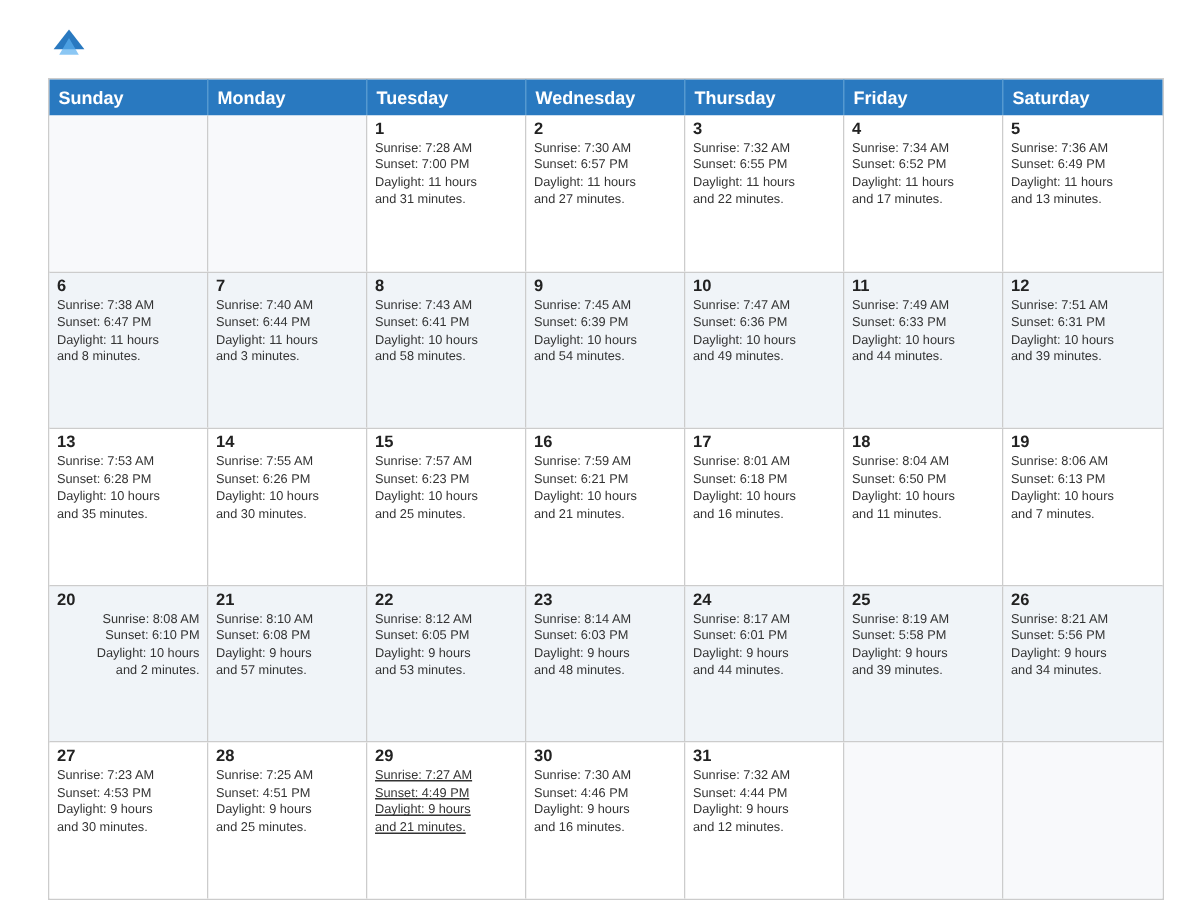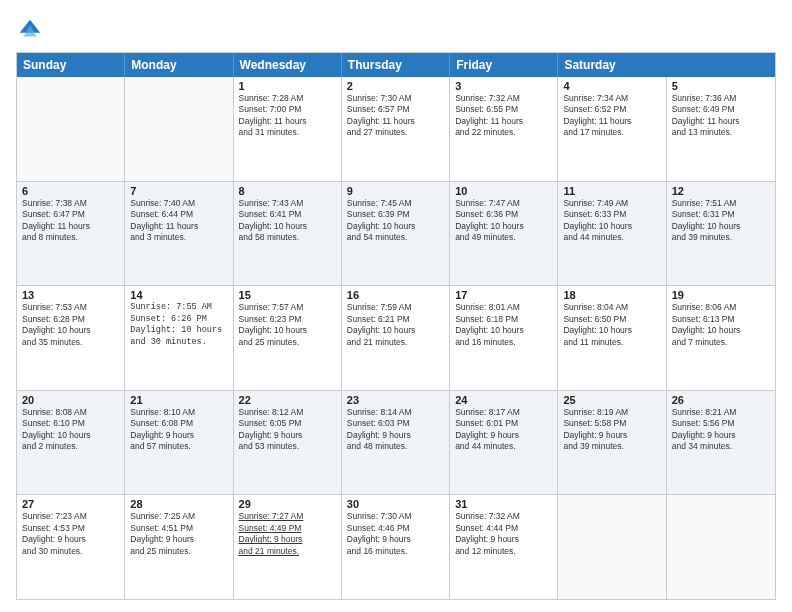--- a/index.html
+++ b/index.html
@@ -7,21 +7,21 @@
       font-family: Arial, sans-serif;
       background: #fff;
       width: 792px;
       height: 612px;
       overflow: hidden;
     }
     .page {
       width: 792px;
       height: 612px;
       background: #fff;
-      padding: 16px 16px 12px 16px;
+      padding: 16px 16px 12px 32px;
       display: flex;
       flex-direction: column;
     }
     .header {
       display: flex;
       align-items: flex-start;
       justify-content: space-between;
       margin-bottom: 8px;
     }
     .logo {
@@ -141,20 +141,21 @@
     <div class="title-block">
       <div class="month-title"></div>
       <div class="location"></div>
     </div>
   </div>
 
   <div class="calendar">
     <div class="cal-header">
     <div class="cal-header-cell">Sunday</div>
         <div class="cal-header-cell">Monday</div>
+        <div class="cal-header-cell">Tuesday</div>
         <div class="cal-header-cell">Wednesday</div>
         <div class="cal-header-cell">Thursday</div>
         <div class="cal-header-cell">Friday</div>
         <div class="cal-header-cell">Saturday</div>
       </div>
     <div class="cal-body">
     <div class="cal-row">
           <div class="cal-cell empty"></div>
           <div class="cal-cell empty"></div>
           <div class="cal-cell">
@@ -247,21 +248,21 @@
         <div class="cal-row">
           <div class="cal-cell">
             <span class="day-num">13</span>
             <div class="cell-info" style="white-space: pre-line;">Sunrise: 7:53 AM
 Sunset: 6:28 PM
 Daylight: 10 hours
 and 35 minutes.</div>
           </div>
           <div class="cal-cell">
             <span class="day-num">14</span>
-            <div class="cell-info" style="white-space: pre-line; font-family: Liberation Mono, monospace;">Sunrise: 7:55 AM
+            <div class="cell-info" style="white-space: pre-line;">Sunrise: 7:55 AM
 Sunset: 6:26 PM
 Daylight: 10 hours
 and 30 minutes.</div>
           </div>
           <div class="cal-cell">
             <span class="day-num">15</span>
             <div class="cell-info" style="white-space: pre-line;">Sunrise: 7:57 AM
 Sunset: 6:23 PM
 Daylight: 10 hours
 and 25 minutes.</div>
@@ -291,21 +292,21 @@
             <span class="day-num">19</span>
             <div class="cell-info" style="white-space: pre-line;">Sunrise: 8:06 AM
 Sunset: 6:13 PM
 Daylight: 10 hours
 and 7 minutes.</div>
           </div>
         </div>
         <div class="cal-row">
           <div class="cal-cell shaded">
             <span class="day-num">20</span>
-            <div class="cell-info" style="white-space: pre-line;">Sunrise: 8:08 AM
+            <div class="cell-info" style="white-space: pre-line; text-align: right;">Sunrise: 8:08 AM
 Sunset: 6:10 PM
 Daylight: 10 hours
 and 2 minutes.</div>
           </div>
           <div class="cal-cell shaded">
             <span class="day-num">21</span>
             <div class="cell-info" style="white-space: pre-line;">Sunrise: 8:10 AM
 Sunset: 6:08 PM
 Daylight: 9 hours
 and 57 minutes.</div>

